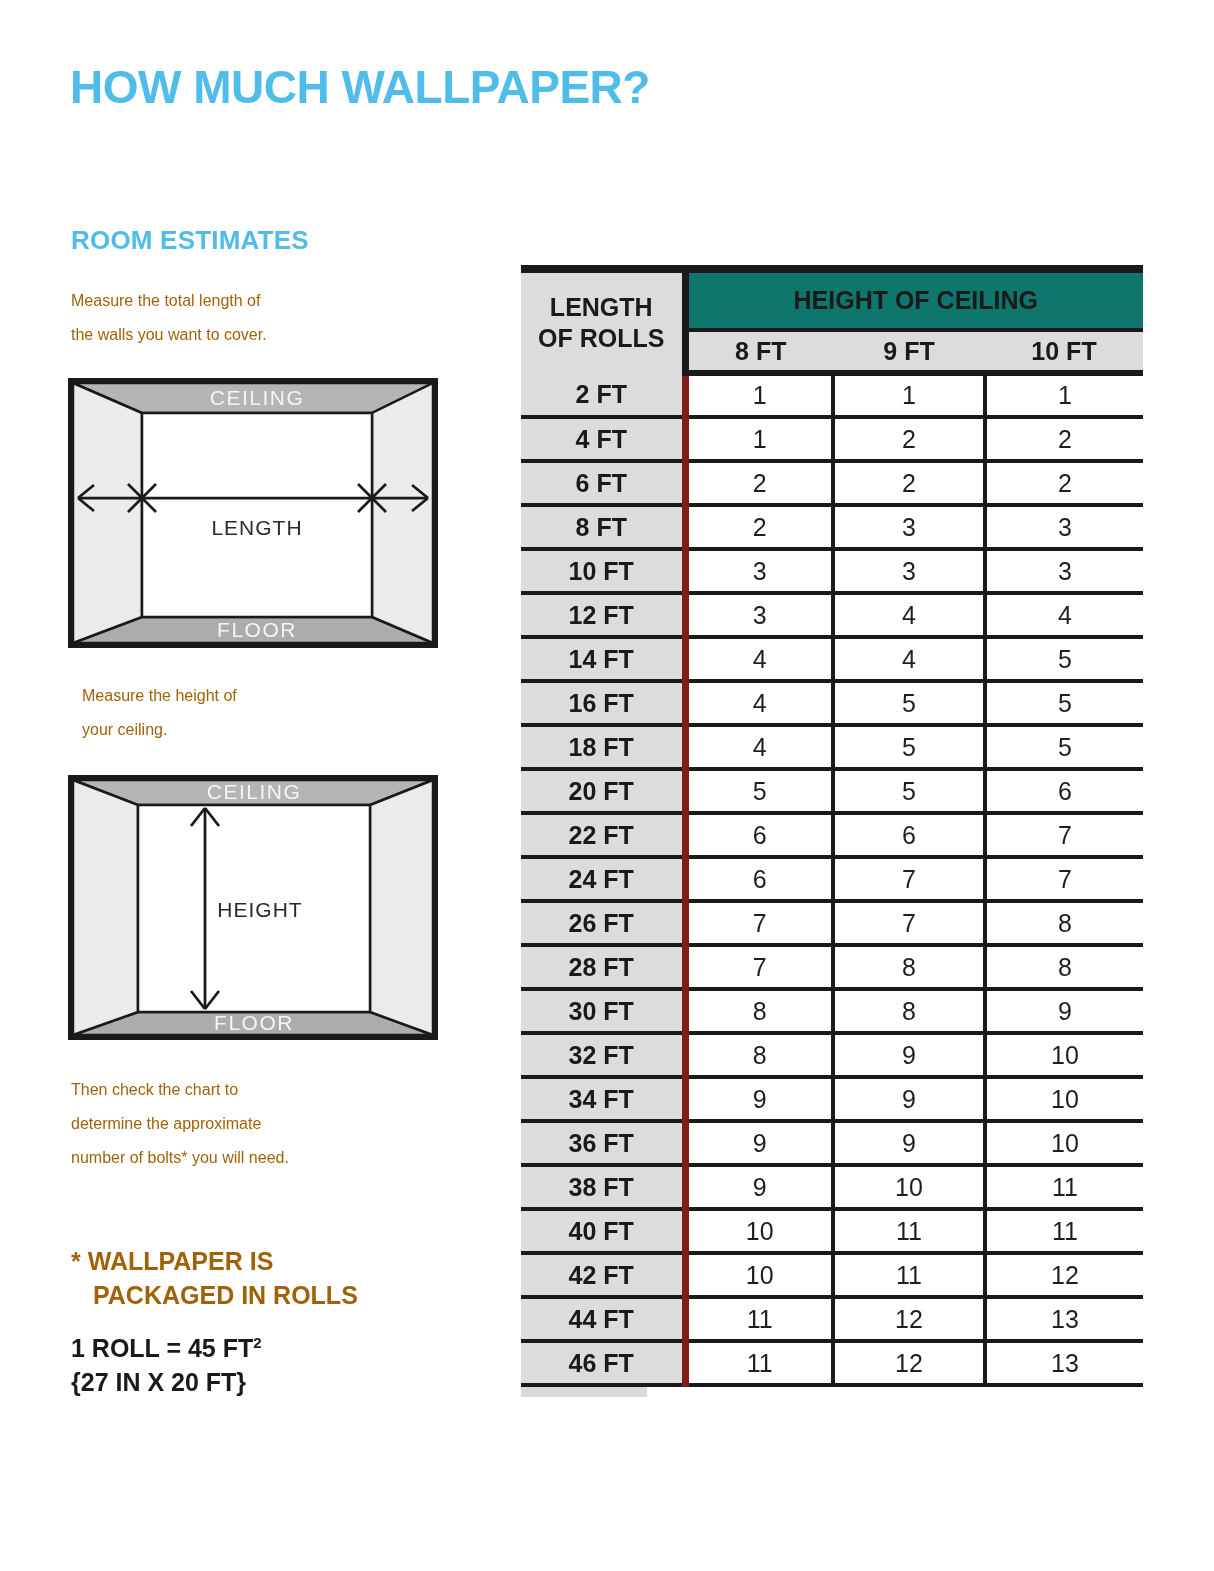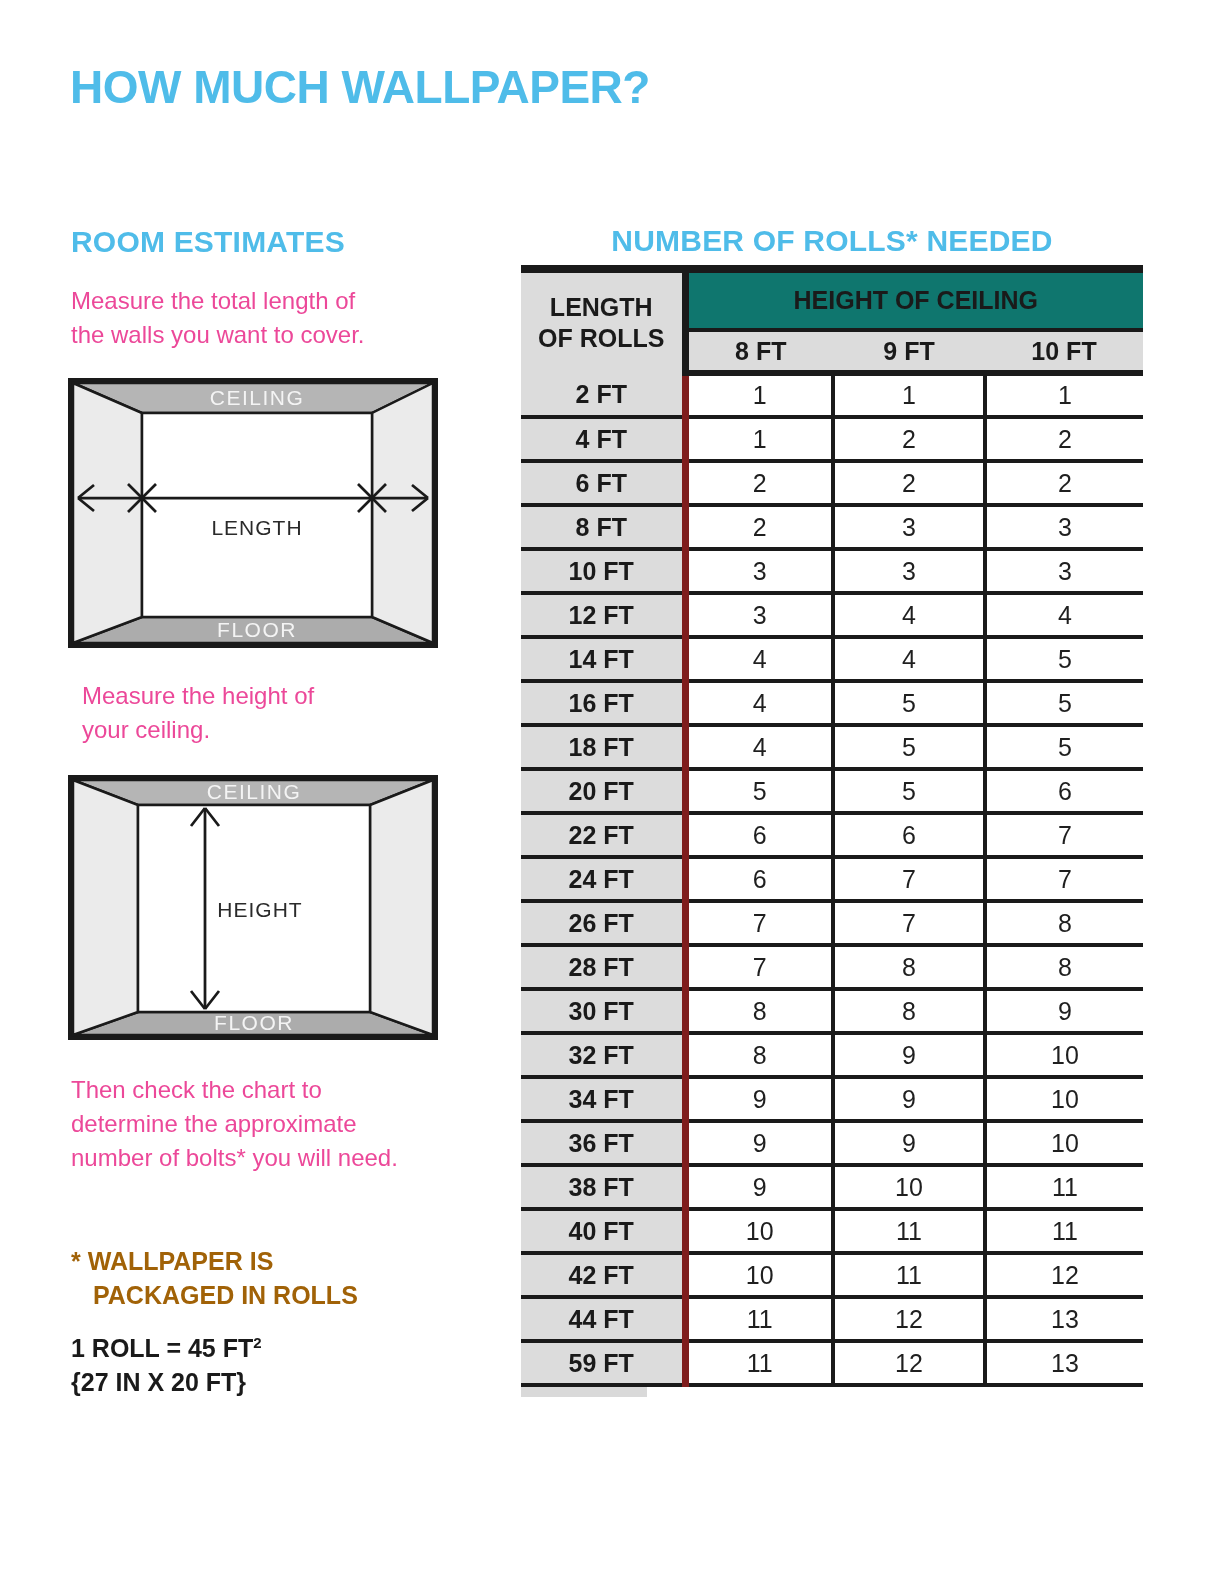--- a/index.html
+++ b/index.html
@@ -16,28 +16,28 @@
   .abs { position:absolute; }
 
   h1.title {
     left:70px; top:60px;
     font-size:46px; font-weight:bold;
     letter-spacing:-0.5px;
     color:#4FBCE9;
     white-space:nowrap;
   }
   h2.section-heading {
-    font-size:30px; font-weight:bold;
+    font-size:26px; font-weight:bold;
     color:#4FBCE9;
     letter-spacing:0.2px;
     white-space:nowrap;
   }
   .body-text {
-    font-size:24px; line-height:34px;
-    color:#ec4899;
+    font-size:16px; line-height:34px;
+    color:#a16207;
     white-space:nowrap;
   }
   .footnote {
     font-size:25px; font-weight:bold; line-height:34px;
     color:#a16207; white-space:nowrap;
   }
   .footnote .indent { padding-left:22px; display:block; }
   .roll-info {
     font-size:25px; font-weight:bold; line-height:34px;
     color:#1a1a1a; white-space:nowrap;
@@ -159,23 +159,20 @@
   <p class="abs footnote" style="left:71px; top:1244px;">
     <span>* WALLPAPER IS</span>
     <span class="indent">PACKAGED IN ROLLS</span>
   </p>
 
   <p class="abs roll-info" style="left:71px; top:1326px;">
     <span>1 ROLL = 45 FT</span><sup>2</sup><br>
     <span>{27 IN X 20 FT}</span>
   </p>
 
-  <div class="abs table-heading-wrap">
-    <h2 class="section-heading" style="display:inline-block;">NUMBER OF ROLLS* NEEDED</h2>
-  </div>
 
   <div class="abs table-wrap">
     <table class="rolls-table">
       <colgroup>
         <col style="width:164px">
           <col style="width:148px">
           <col style="width:152px">
           <col style="width:158px">
       </colgroup>
       <thead>
@@ -319,21 +316,21 @@
             <td>11</td>
             <td>12</td>
           </tr>
           <tr>
             <th class="len">44 FT</th>
             <td>11</td>
             <td>12</td>
             <td>13</td>
           </tr>
           <tr>
-            <th class="len">59 FT</th>
+            <th class="len">46 FT</th>
             <td>11</td>
             <td>12</td>
             <td>13</td>
           </tr>
         </tbody>
     </table>
     <div class="table-tail"></div>
   </div>
 
 </div>

